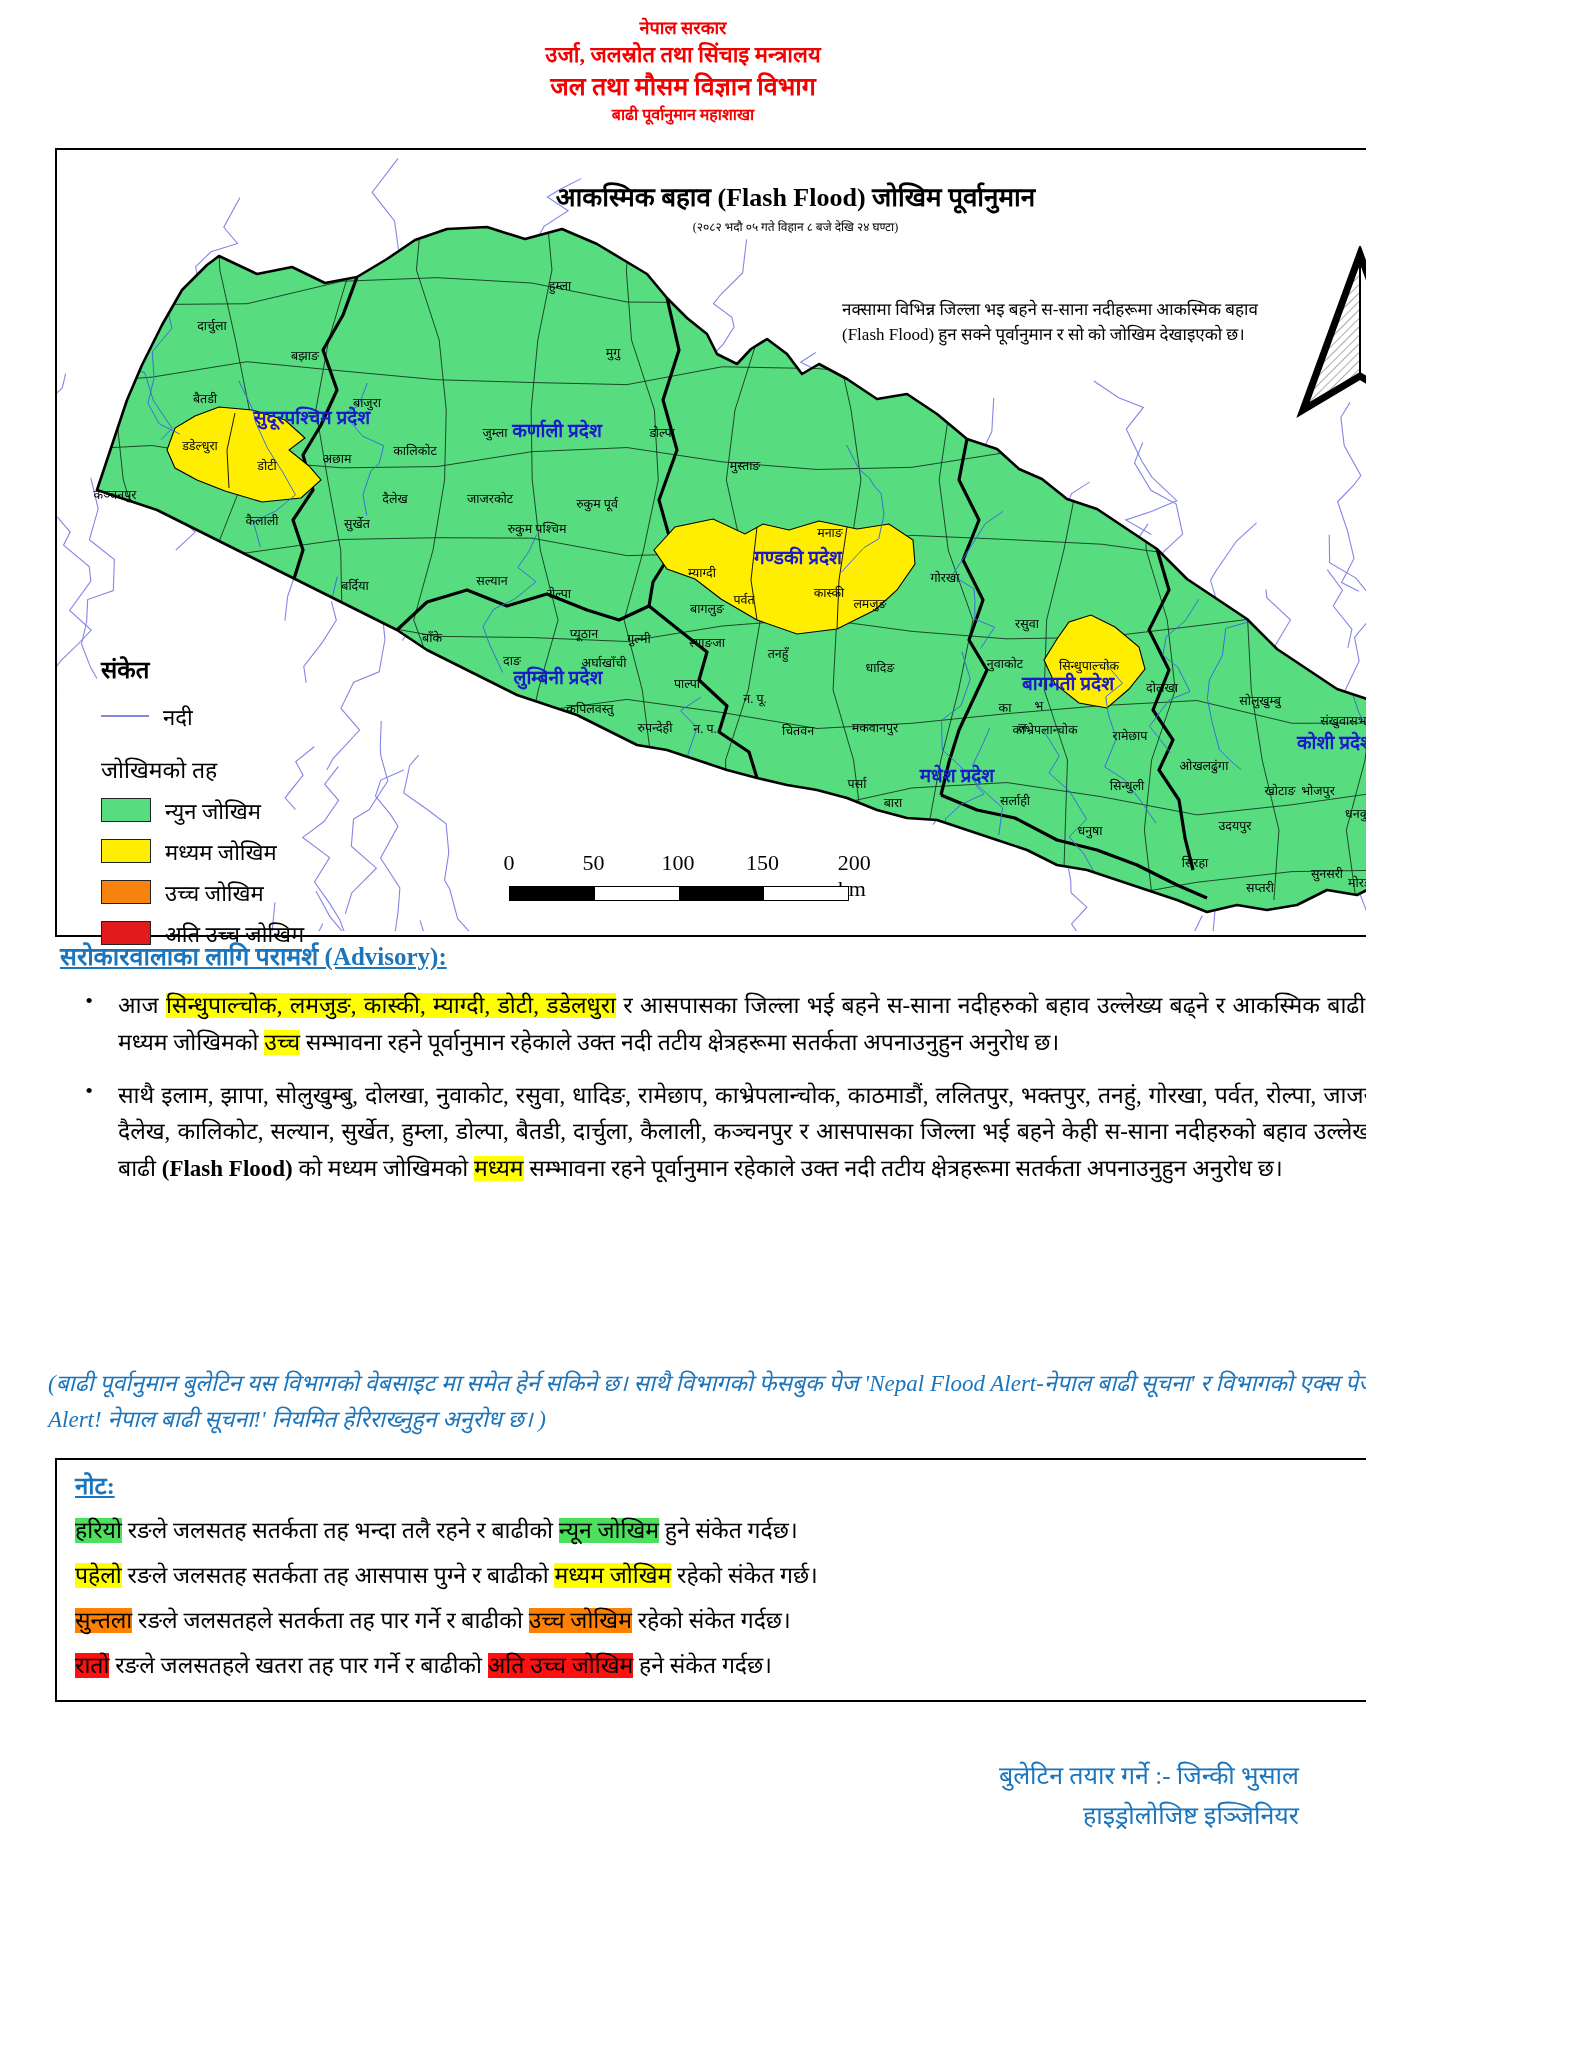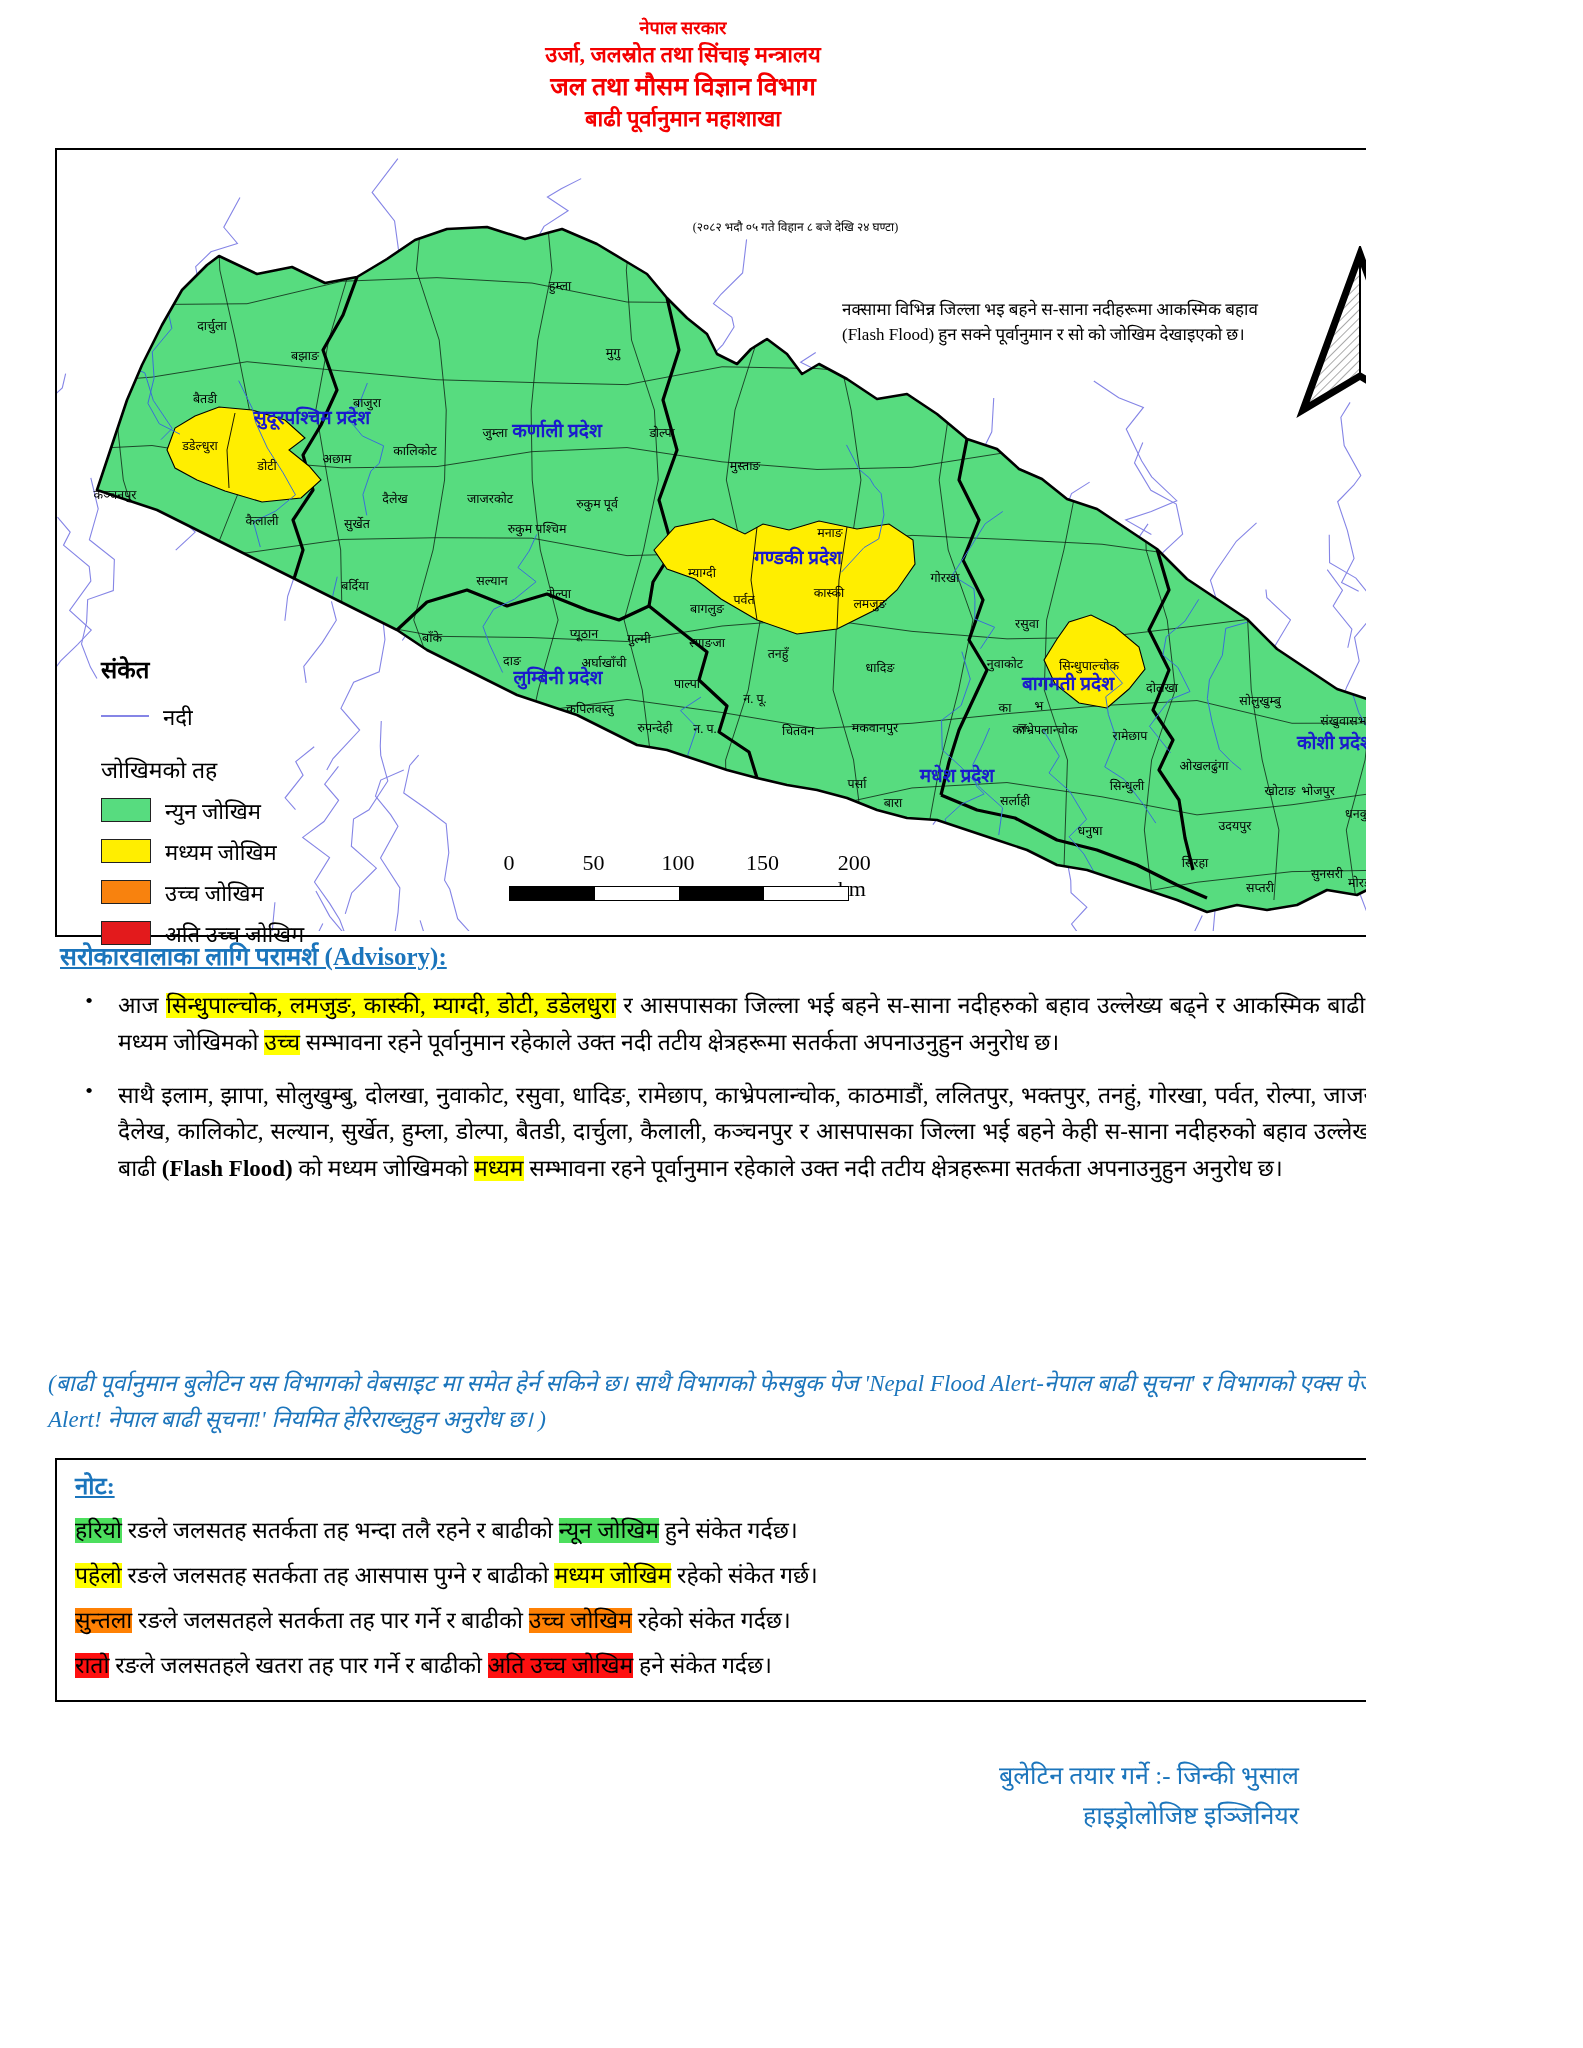--- a/index.html
+++ b/index.html
@@ -4,21 +4,21 @@
 <style>
   html,body{margin:0;padding:0;background:#ffffff;}
   .page{position:relative;width:1366px;height:2048px;background:#fff;overflow:hidden;
         font-family:Liberation Serif, serif;color:#000;border-radius:11px;}
   
   .gov-header{position:absolute;top:16px;left:0;width:100%;text-align:center;color:var(--header_red);font-weight:bold;}
   .gov-line{line-height:1.35;}
   .gl0{font-size:18px;}
   .gl1{font-size:22px;}
   .gl2{font-size:25px;}
-  .gl3{font-size:22px;}
+  .gl3{font-size:16px;}
   
   .map-box{position:absolute;left:55px;top:148px;width:1477px;height:785px;border:2px solid #000;background:#fff;}
   .map-box svg.terrain{position:absolute;left:0;top:0;}
   .map-title{position:absolute;top:28px;left:0;right:0;text-align:center;font-weight:bold;font-size:26px;}
   .map-subtitle{position:absolute;top:68px;left:0;right:0;text-align:center;font-size:12px;}
   .map-note{position:absolute;left:785px;top:148px;width:460px;font-size:17px;line-height:1.45;}
   .north-arrow{position:absolute;left:1238px;top:96px;}
   
   .legend{position:absolute;left:44px;top:502px;}
   .legend-title{font-size:24px;font-weight:bold;margin-bottom:16px;}
@@ -233,20 +233,21 @@
             <polyline points="1300.7341863358085,261.46608983234785 1285.4446919432116,271.88404302759284 1301.8117842012139,290.78121532815567 1314.796924022863,317.778597479583 1305.2170771831725,331.3512054734636 1283.7936373887553,338.0020099412659 1295.429127232837,362.09478010521025 1282.3730726071506,373.25473110901873 1281.0247378754543,399.88333861151864"></polyline>
             <polyline points="89.539092164272,499.7980302478178 77.69366091987753,518.7565044019169 87.42095114543146,538.0957152983619 79.97956287068294,559.5325498904718 70.16429292138865,572.7106171309531 81.2351718955837,589.8043141550404 96.1197825791872,617.0139277153713 115.2387405011052,646.662167894031 122.85304907283422,665.5408627025507"></polyline>
             <polyline points="1226.5657685122292,350.79072607252317 1217.3453062476333,371.7597968232631 1227.2585126456142,389.37367379729346 1208.9165924908202,417.468260776004 1216.0530156009143,445.8316753943599 1235.0462061232167,452.6419927881295 1233.1380438726103,466.2161079487839 1214.2655953482094,474.1766211987365 1234.0957965916464,500.6247769094188"></polyline>
             <polyline points="985.7209084256183,579.1441870569922 1002.3078848856071,606.1772460305025 992.0003731455654,622.951255658153 1012.6616793291929,641.2502269070828 1029.5470924598849,669.2355247536839 1012.1071657878845,686.7933110263167 1026.89211038821,704.0440402459558 1040.3202664634773,727.7931656454657 1043.2922297945677,742.5519685850254"></polyline>
             <polyline points="1047.7261398163282,512.3515040950624 1065.4920547876939,533.3425947424689 1048.7413674615054,546.750303655281 1051.355121256018,564.4164033282625 1059.2847618755352,588.4006949236621 1047.763379311545,616.8997803232166 1067.175974080887,629.4112351059035 1086.3819949326025,654.5029506443549 1098.7695165391874,673.0641550985465"></polyline>
           </g>
         </g>
         <polygon points="40,340 55,295 70,250 85,215 105,175 125,140 150,115 162,106 200,124 235,117 268,133 300,127 330,109 358,90 390,79 430,77 468,89 505,79 540,94 565,109 590,124 610,148 630,168 650,184 660,204 680,214 694,199 710,189 730,204 745,224 762,214 790,229 820,249 850,244 880,264 910,289 940,299 962,319 985,329 1010,349 1040,359 1070,379 1100,399 1130,429 1160,449 1190,469 1220,499 1250,519 1280,539 1310,549 1340,545 1380,550 1420,560 1450,575 1465,600 1470,640 1465,690 1455,720 1440,745 1435,760 1420,755 1400,748 1380,740 1355,738 1330,730 1300,745 1270,740 1240,755 1210,760 1180,755 1150,762 1120,750 1090,740 1060,730 1030,720 1000,715 970,700 940,690 910,680 880,670 850,668 820,660 790,648 760,640 730,635 700,628 670,620 640,610 610,600 580,595 550,580 520,565 490,555 460,545 430,530 400,515 370,500 340,480 310,465 280,450 250,435 220,420 190,405 160,390 130,375 100,360 70,350" fill="none" stroke="#000" stroke-width="2.6" stroke-linejoin="round"></polygon>
       </svg>
 
+    <div class="map-title">आकस्मिक बहाव (Flash Flood) जोखिम पूर्वानुमान</div>
     <div class="map-subtitle">(२०८२ भदौ ०५ गते विहान ८ बजे देखि २४ घण्टा)</div>
     <div class="map-note">नक्सामा विभिन्न जिल्ला भइ बहने स-साना नदीहरूमा आकस्मिक बहाव (Flash Flood) हुन सक्ने पूर्वानुमान र सो को जोखिम देखाइएको छ।</div>
 
     <svg class="north-arrow" width="130" height="175" viewBox="0 0 130 175">
       <defs>
         <pattern id="hatch" width="6" height="6" patternUnits="userSpaceOnUse" patternTransform="rotate(45)">
           <line x1="0" y1="0" x2="0" y2="6" stroke="#555" stroke-width="1"></line>
         </pattern>
       </defs>
       <polygon points="65,8 65,130 8,164" fill="url(#hatch)" stroke="#000" stroke-width="2"></polygon>

